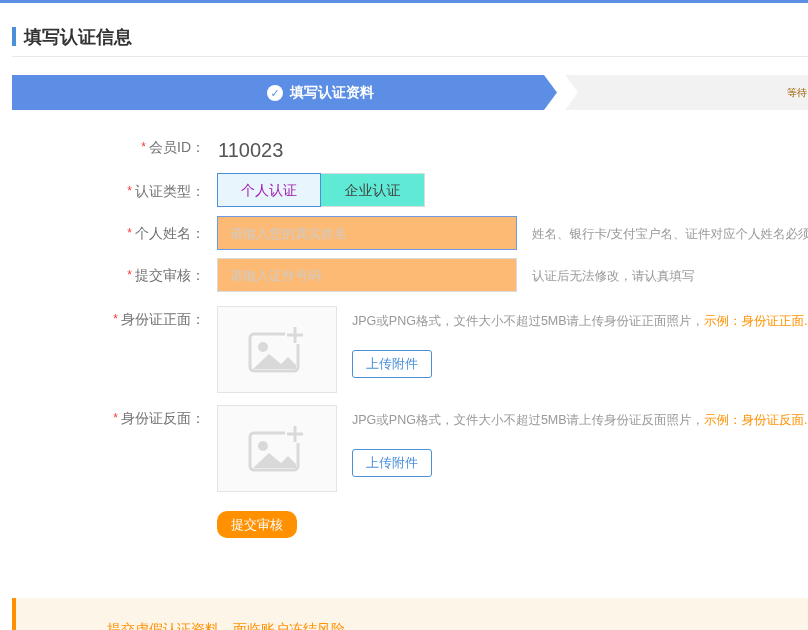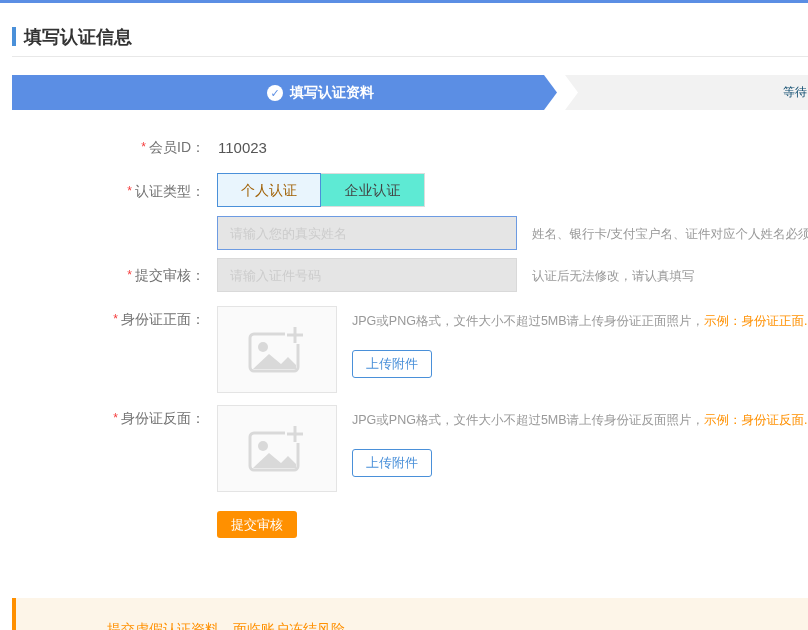--- a/index.html
+++ b/index.html
@@ -29,46 +29,46 @@
     width:16px; height:16px; border-radius:50%; background:#fff; color:#5b8ee4;
     font-size:11px; font-weight:bold; text-align:center; line-height:16px; display:inline-block;
   }
   .step-active .lab { color:#fff; font-size:14px; font-weight:bold; }
   .step-pending {
     position:absolute; left:565px; top:75px; width:243px; height:35px; background:#f2f2f2;
     clip-path:polygon(0 0, 100% 0, 100% 100%, 0 100%, 13px 50%);
   }
   .step-pending .lab {
     position:absolute; right:1px; top:0; height:35px; line-height:35px;
-    color:#0c4a6e; font-size:12px; white-space:nowrap;
+    color:#a16207; font-size:10px; white-space:nowrap;
   }
 
   
   .flabel { position:absolute; left:0; width:205px; text-align:right; font-size:14px; color:#737373; white-space:nowrap; }
   .req { color:#f53b3b; font-size:12px; margin-right:3px; vertical-align:1px; }
   .lbl-member { top:139px; }
   .lbl-type   { top:183px;padding-left:16px; }
   .lbl-name   { top:225px; }
   .lbl-idno   { top:267px; }
   .lbl-front  { top:311px;padding-left:40px; }
   .lbl-back   { top:410px; }
 
-  .member-value { position:absolute; left:218px; top:139px; font-size:15px; color:#555; }
+  .member-value { position:absolute; left:218px; top:139px; font-size:20px; color:#555; }
 
   .tabs { position:absolute; left:217px; top:173px; display:flex; }
   .tab {
     width:104px; height:34px; line-height:32px; text-align:center; font-size:14px;
     background:#5eead4; border:1px solid #dcdcdc; color:#444; cursor:pointer;
   }
   .tab + .tab { border-left:none; }
-  .tab.selected { background:#e9f5fd; border:1px solid #4a90d9; color:#a16207; }
+  .tab.selected { background:#e9f5fd; border:1px solid #4a90d9; color:#a21caf; }
 
   .txt-input {
     position:absolute; left:217px; width:300px; height:33px; border:1px solid #d9d9d9;
-    font-size:13px; color:#333; padding:16px 12px; outline:none; background:#e5e5e5;
+    font-size:13px; color:#333; padding:16px 12px; outline:none; background:#fdba74;
     font-family:"Liberation Sans","DejaVu Sans",sans-serif;
   }
   .txt-input::placeholder { color:#ccc; }
   .input-name { top:216px; border-color:#6d9be2; }
   .input-idno { top:258px; }
 
   .hint { position:absolute; font-size:12.5px; color:#999; white-space:nowrap; }
   .hint-name { left:532px; top:226px; }
   .hint-idno { left:532px; top:268px; }
   .hint-front { left:352px; top:313px; }
@@ -85,21 +85,21 @@
   .upload-btn {
     position:absolute; left:352px; width:80px; height:28px; background:#fff;
     border:1px solid #4a90d9; color:#4a90d9; font-size:13px; border-radius:3px; cursor:pointer;
     font-family:"Liberation Sans","DejaVu Sans",sans-serif;
   }
   .up-front { top:350px; }
   .up-back  { top:449px; }
 
   .submit-btn {
     position:absolute; left:217px; top:511px; width:80px; height:27px;
-    background:#ff9000; color:#fff; border:none; border-radius:3px; font-size:13px; cursor:pointer;
+    background:#ff9000; color:#fff; border:none; border-radius:10px; font-size:13px; cursor:pointer;
     font-family:"Liberation Sans","DejaVu Sans",sans-serif;
   }
 
   .warning-box {
     position:absolute; left:12px; top:598px; width:796px; height:60px;
     background:#fdf5e8; border-left:4px solid #ff9000;
   }
   .warning-text { position:absolute; left:91px; top:23px; font-size:14px; color:#ff9000; white-space:nowrap; }
 </style>
 </head>
@@ -125,20 +125,21 @@
 
   <span class="flabel lbl-member"><span class="req">*</span><span>会员ID：</span></span>
   <span class="member-value">110023</span>
 
   <span class="flabel lbl-type"><span class="req">*</span><span>认证类型：</span></span>
   <div class="tabs">
     <div class="tab selected">个人认证</div>
     <div class="tab">企业认证</div>
   </div>
 
+  <span class="flabel lbl-name"><span class="req">*</span><span>个人姓名：</span></span>
   <input class="txt-input input-name" type="text" placeholder="请输入您的真实姓名" style="">
   <span class="hint hint-name">姓名、银行卡/支付宝户名、证件对应个人姓名必须一致</span>
 
   <span class="flabel lbl-idno"><span class="req">*</span><span>提交审核：</span></span>
   <input class="txt-input input-idno" type="text" placeholder="请输入证件号码" style="">
   <span class="hint hint-idno">认证后无法修改，请认真填写</span>
 
   <span class="flabel lbl-front"><span class="req">*</span><span>身份证正面：</span></span>
   <div class="img-box box-front">
     <svg width="58" height="47" viewBox="0 0 58 47">

